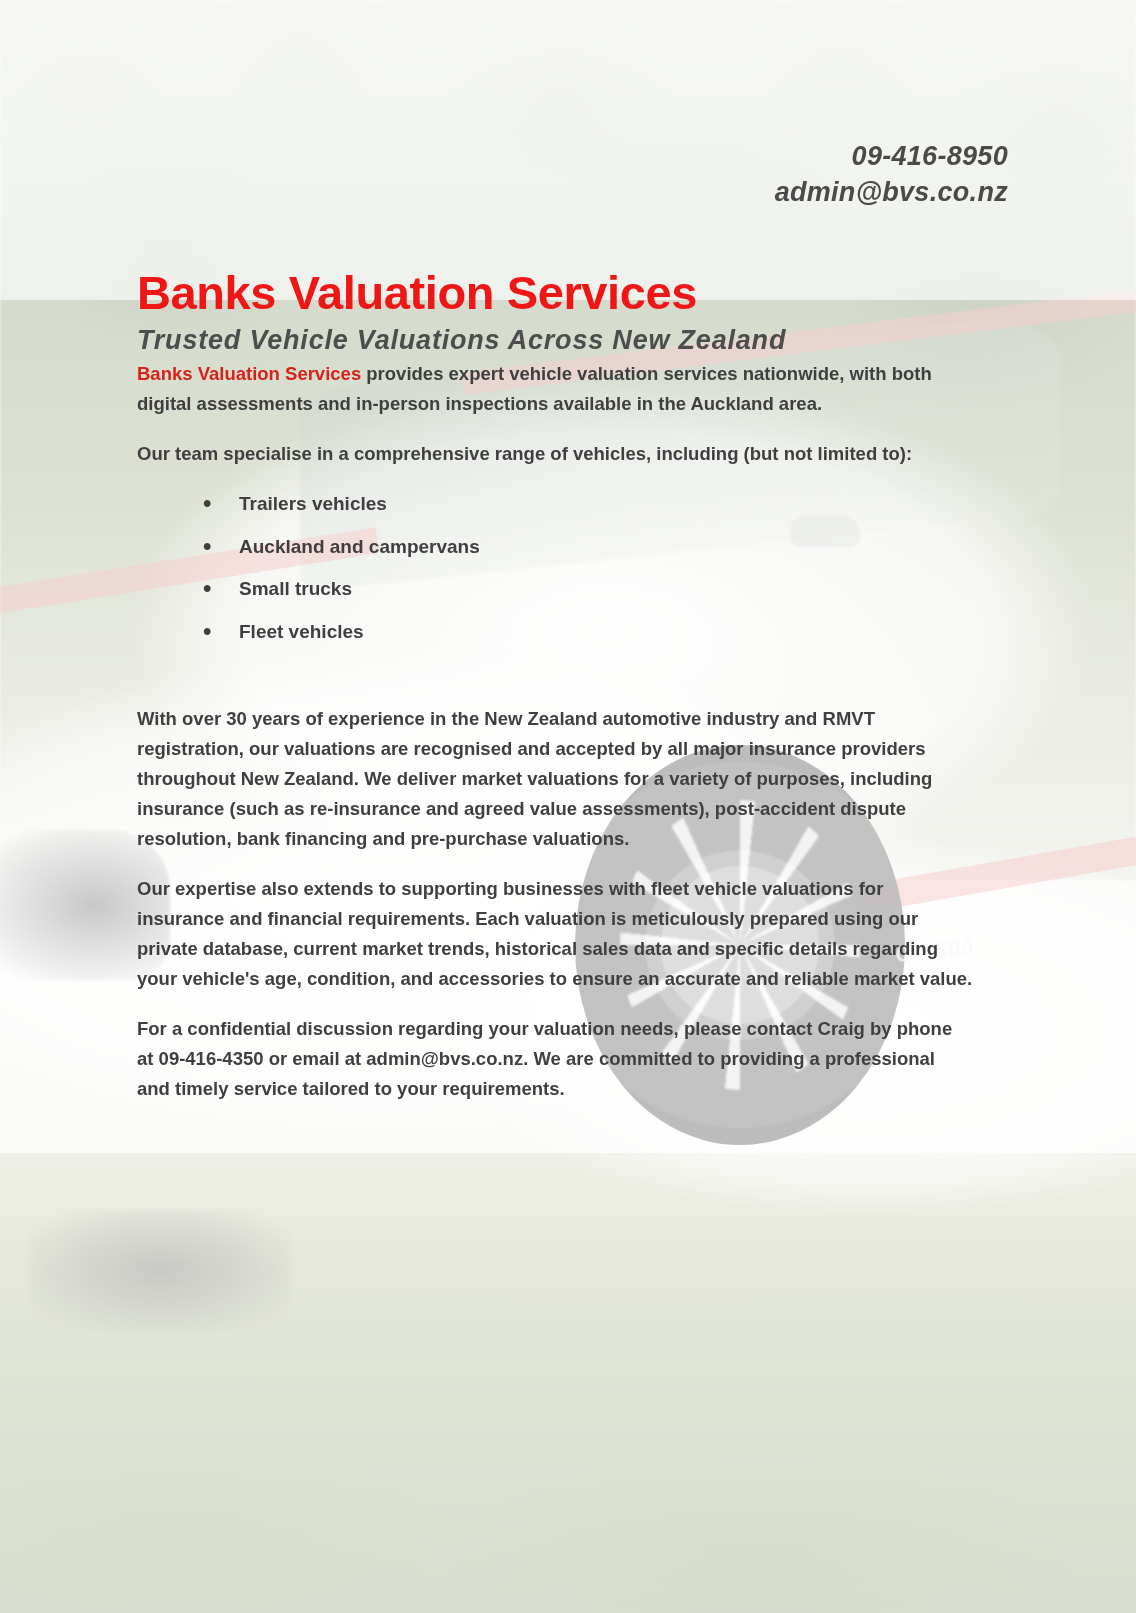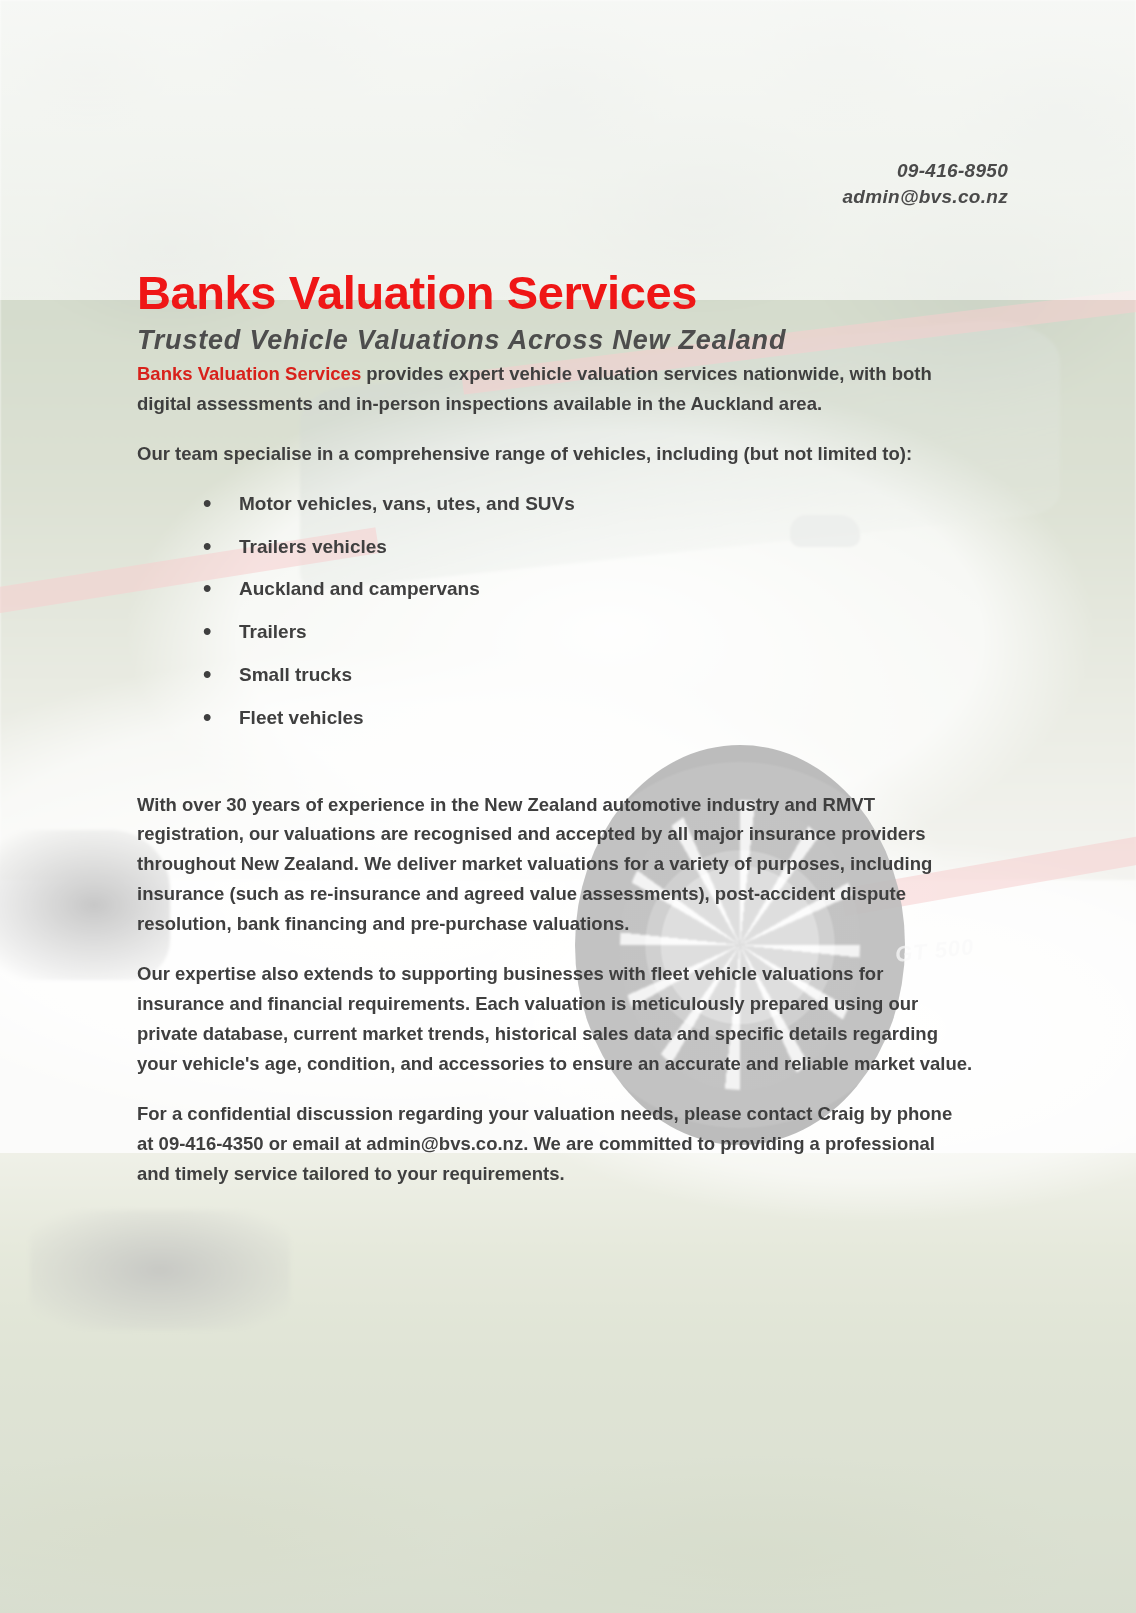--- a/index.html
+++ b/index.html
@@ -172,25 +172,24 @@
     inset: 0;
     color: #3b3b3b;
   }
   .contact {
     position: absolute;
     right: 128px;
     top: 138px;
     text-align: right;
     font-style: italic;
     font-weight: bold;
-    font-size: 19px;
+    font-size: 27px;
     line-height: 1.35;
     color: #4a4a4a;
     letter-spacing: 0.3px;
-    margin-top: 20px;
   }
 
   .title {
     position: absolute;
     left: 137px;
     top: 234px;
     font-size: 47px;
     font-weight: bold;
     color: #ef1616;
     letter-spacing: -0.4px;
@@ -275,24 +274,22 @@
 
     <div class="body">
 
       <p>
         <span class="brand-red">Banks Valuation Services</span><span> provides expert vehicle valuation services nationwide, with both digital assessments and in-person inspections available in the Auckland area.</span>
       </p>
 
       <p>Our team specialise in a comprehensive range of vehicles, including (but not limited to):</p>
 
       <ul class="list">
-        <li>Motor vehicles, vans, utes, and SUVs</li>
         <li>Trailers vehicles</li>
         <li>Auckland and campervans</li>
-        <li>Trailers</li>
         <li>Small trucks</li>
         <li>Fleet vehicles</li>
       </ul>
 
       <div class="gap"></div>
 
       <p>With over 30 years of experience in the New Zealand automotive industry and RMVT registration, our valuations are recognised and accepted by all major insurance providers throughout New Zealand.  We deliver market valuations for a variety of purposes, including insurance (such as re-insurance and agreed value assessments), post-accident dispute resolution, bank financing and pre-purchase valuations.</p>
       <p>Our expertise also extends to supporting businesses with fleet vehicle valuations for insurance and financial requirements.  Each valuation is meticulously prepared using our private database, current market trends, historical sales data and specific details regarding your vehicle's age, condition, and accessories to ensure an accurate and reliable market value.</p>
       <p>For a confidential discussion regarding your valuation needs, please contact Craig by phone at 09-416-4350 or email at admin@bvs.co.nz.  We are committed to providing a professional and timely service tailored to your requirements.</p>
 

